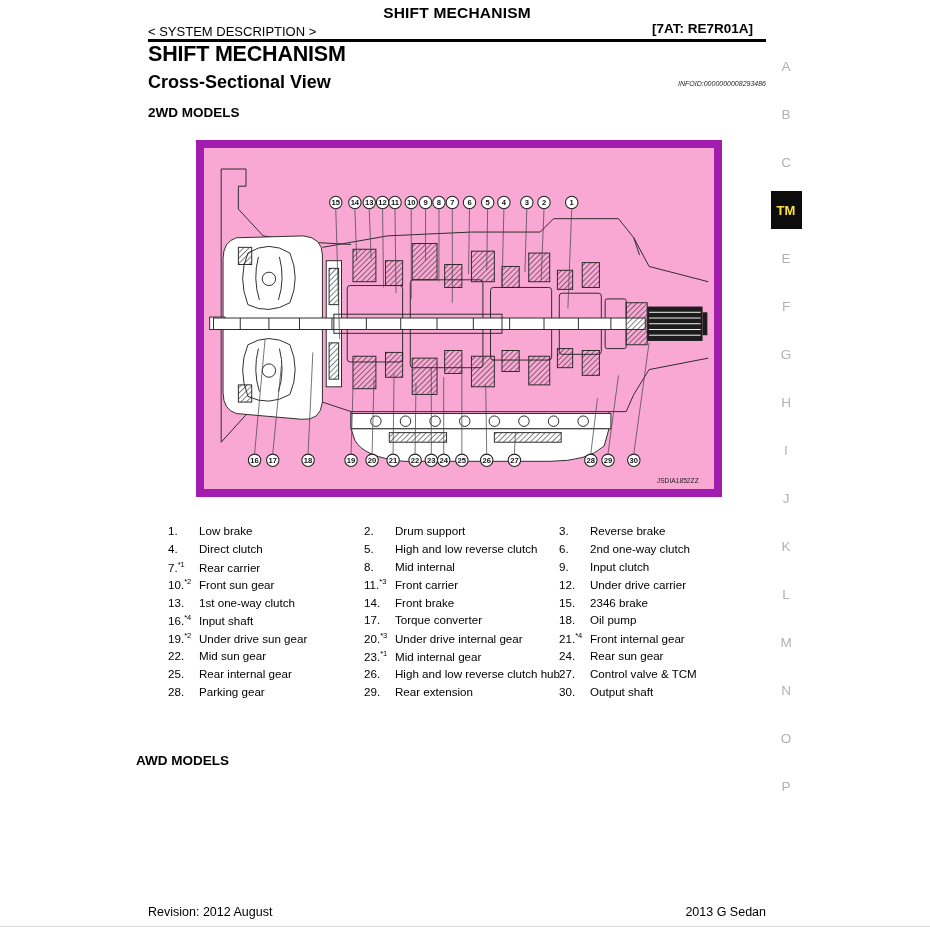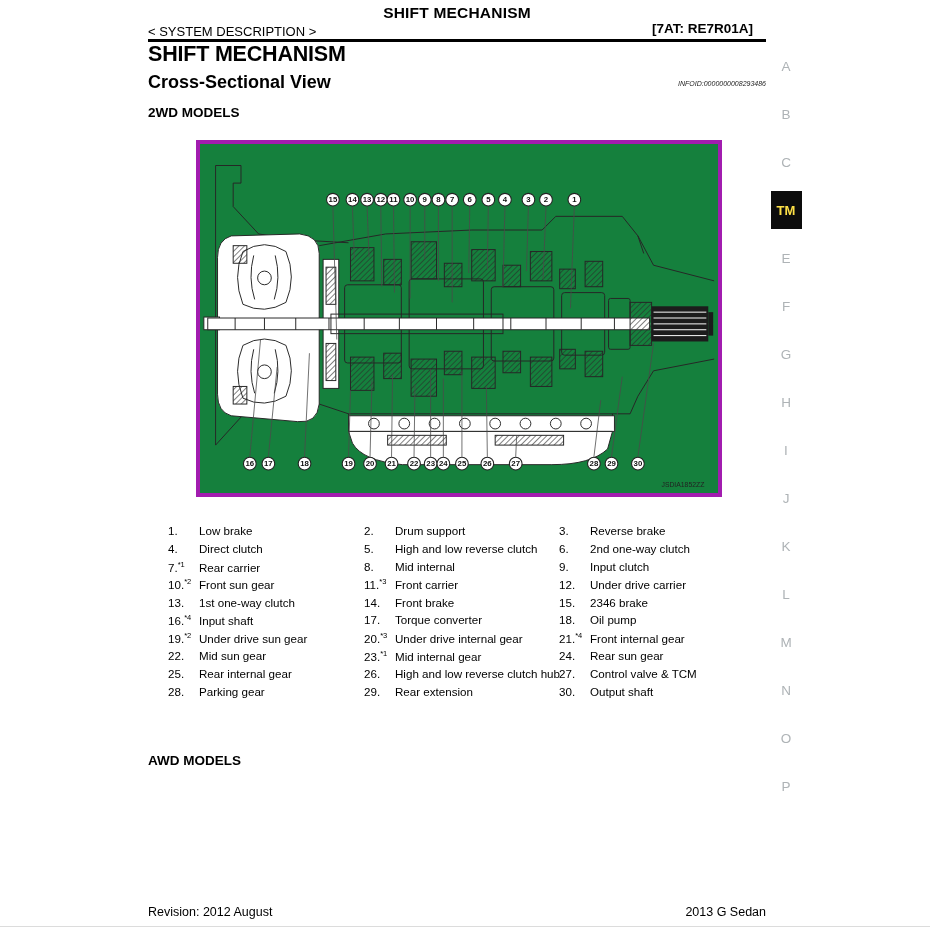--- a/index.html
+++ b/index.html
@@ -10,25 +10,25 @@
   .hdr-title{position:absolute;top:4px;left:148px;width:618px;text-align:center;
              font-size:15.5px;font-weight:bold;letter-spacing:.2px;}
   .hdr-section{position:absolute;top:24px;left:148px;font-size:13px;}
   .hdr-model{position:absolute;top:21px;right:177px;font-size:13.5px;font-weight:bold;text-align:right;}
   .hdr-rule{position:absolute;top:39px;left:148px;width:618px;height:3px;background:#000;}
 
   .h1{position:absolute;top:42px;left:148px;font-size:21.5px;font-weight:bold;letter-spacing:-.2px;}
   .h2{position:absolute;top:72px;left:148px;font-size:18px;font-weight:bold;}
   .infoid{position:absolute;top:80px;right:164px;font-size:7px;font-style:italic;color:#222;}
   .h3-2wd{position:absolute;top:105px;left:148px;font-size:13.5px;font-weight:bold;}
-  .h3-awd{position:absolute;top:753px;left:148px;font-size:13.5px;font-weight:bold;}
+  .h3-awd{position:absolute;top:753px;left:136px;font-size:13.5px;font-weight:bold;}
 
   
   .figure{position:absolute;top:140px;left:196px;width:526px;height:357px;
-          border:4px solid #a21caf;box-sizing:border-box;background:#15803d;}
+          border:8px solid #a21caf;box-sizing:border-box;background:#f9a8d4;}
   .figure svg{position:absolute;top:0;left:0;width:100%;height:100%;}
 
   
   .legend{position:absolute;top:522px;left:168px;width:600px;display:grid;
           grid-template-columns:196px 195px 1fr;grid-auto-rows:17.8px;
           font-size:11.6px;align-items:center;}
   .legend-item{white-space:nowrap;}
   .lnum{display:inline-block;width:31px;}
   .lnum sup{font-size:7.5px;}
   .footnotes{position:absolute;top:686px;left:168px;font-size:11.6px;line-height:16.3px;}

